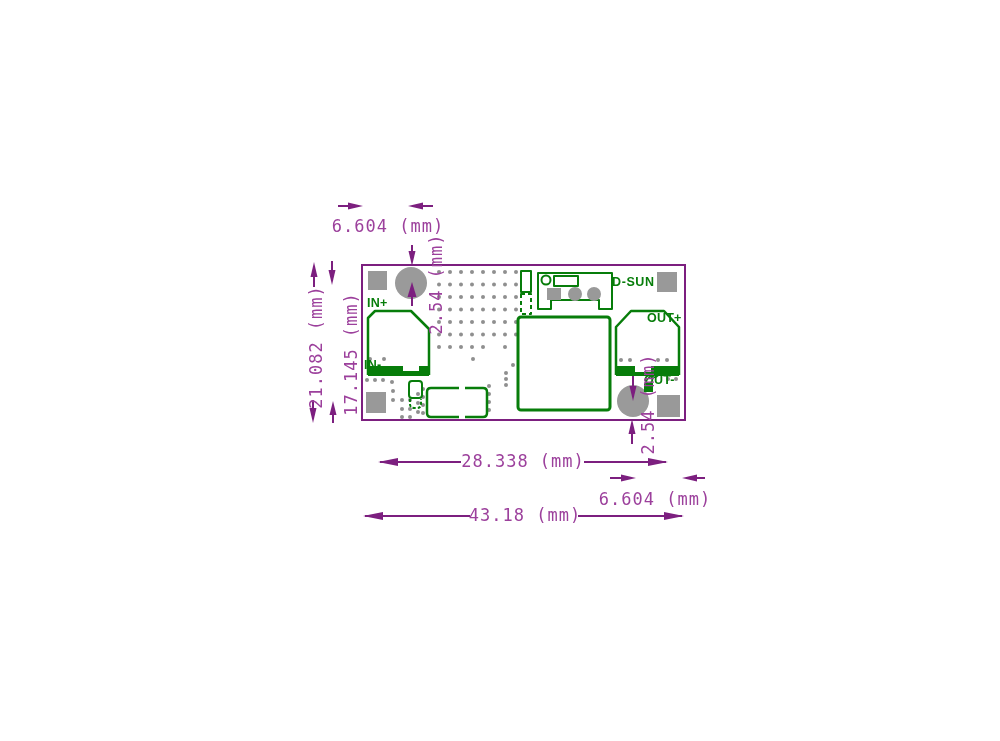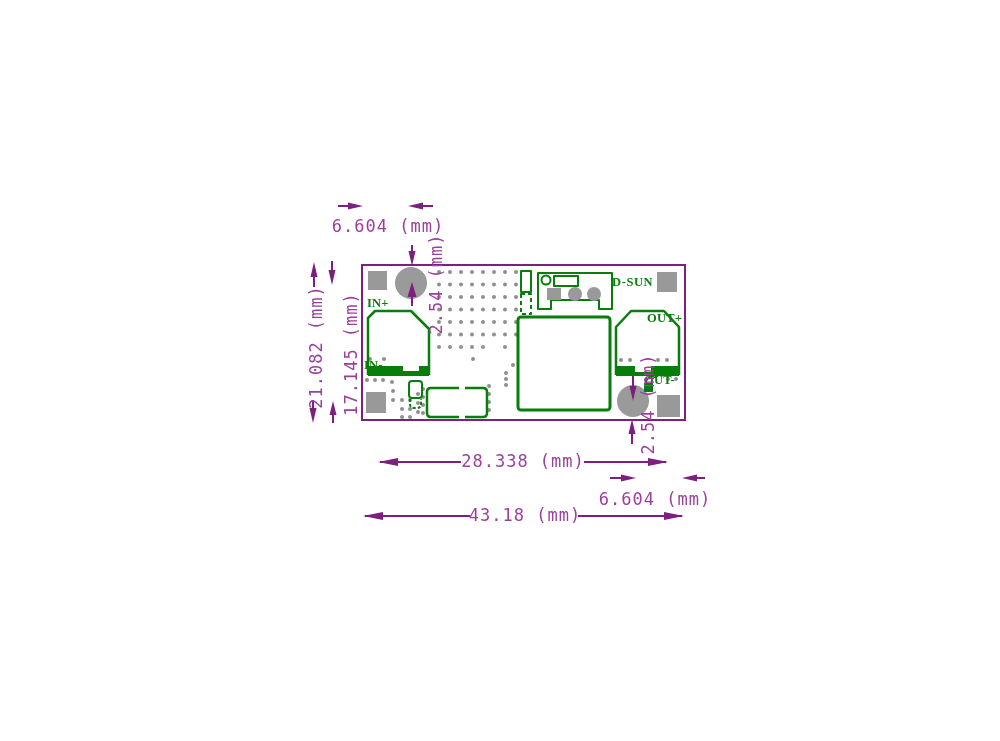--- a/index.html
+++ b/index.html
@@ -8,21 +8,21 @@
     font-family:"DejaVu Sans Mono",monospace;
   }
   .stage svg{position:absolute;left:0;top:0;}
   .dim{
     position:absolute;color:#9c409c;font-size:17px;letter-spacing:1px;white-space:pre;
     font-family:"DejaVu Sans Mono",monospace;transform:translate(-50%,-50%);
   }
   .dim.rot{transform:translate(-50%,-50%) rotate(-90deg);}
   .glabel{
     position:absolute;color:#077d0a;font-weight:bold;font-size:12.5px;letter-spacing:0.2px;
-    font-family:Liberation Serif, serif;white-space:pre;line-height:1;
+    font-family:Liberation Sans, sans-serif;white-space:pre;line-height:1;
   }
 </style>
 </head>
 <body>
 
 <div class="stage">
 
   <svg width="1000" height="741" viewBox="0 0 1000 741">
 
     <g id="dot-grid" fill="#8f8f8f">

